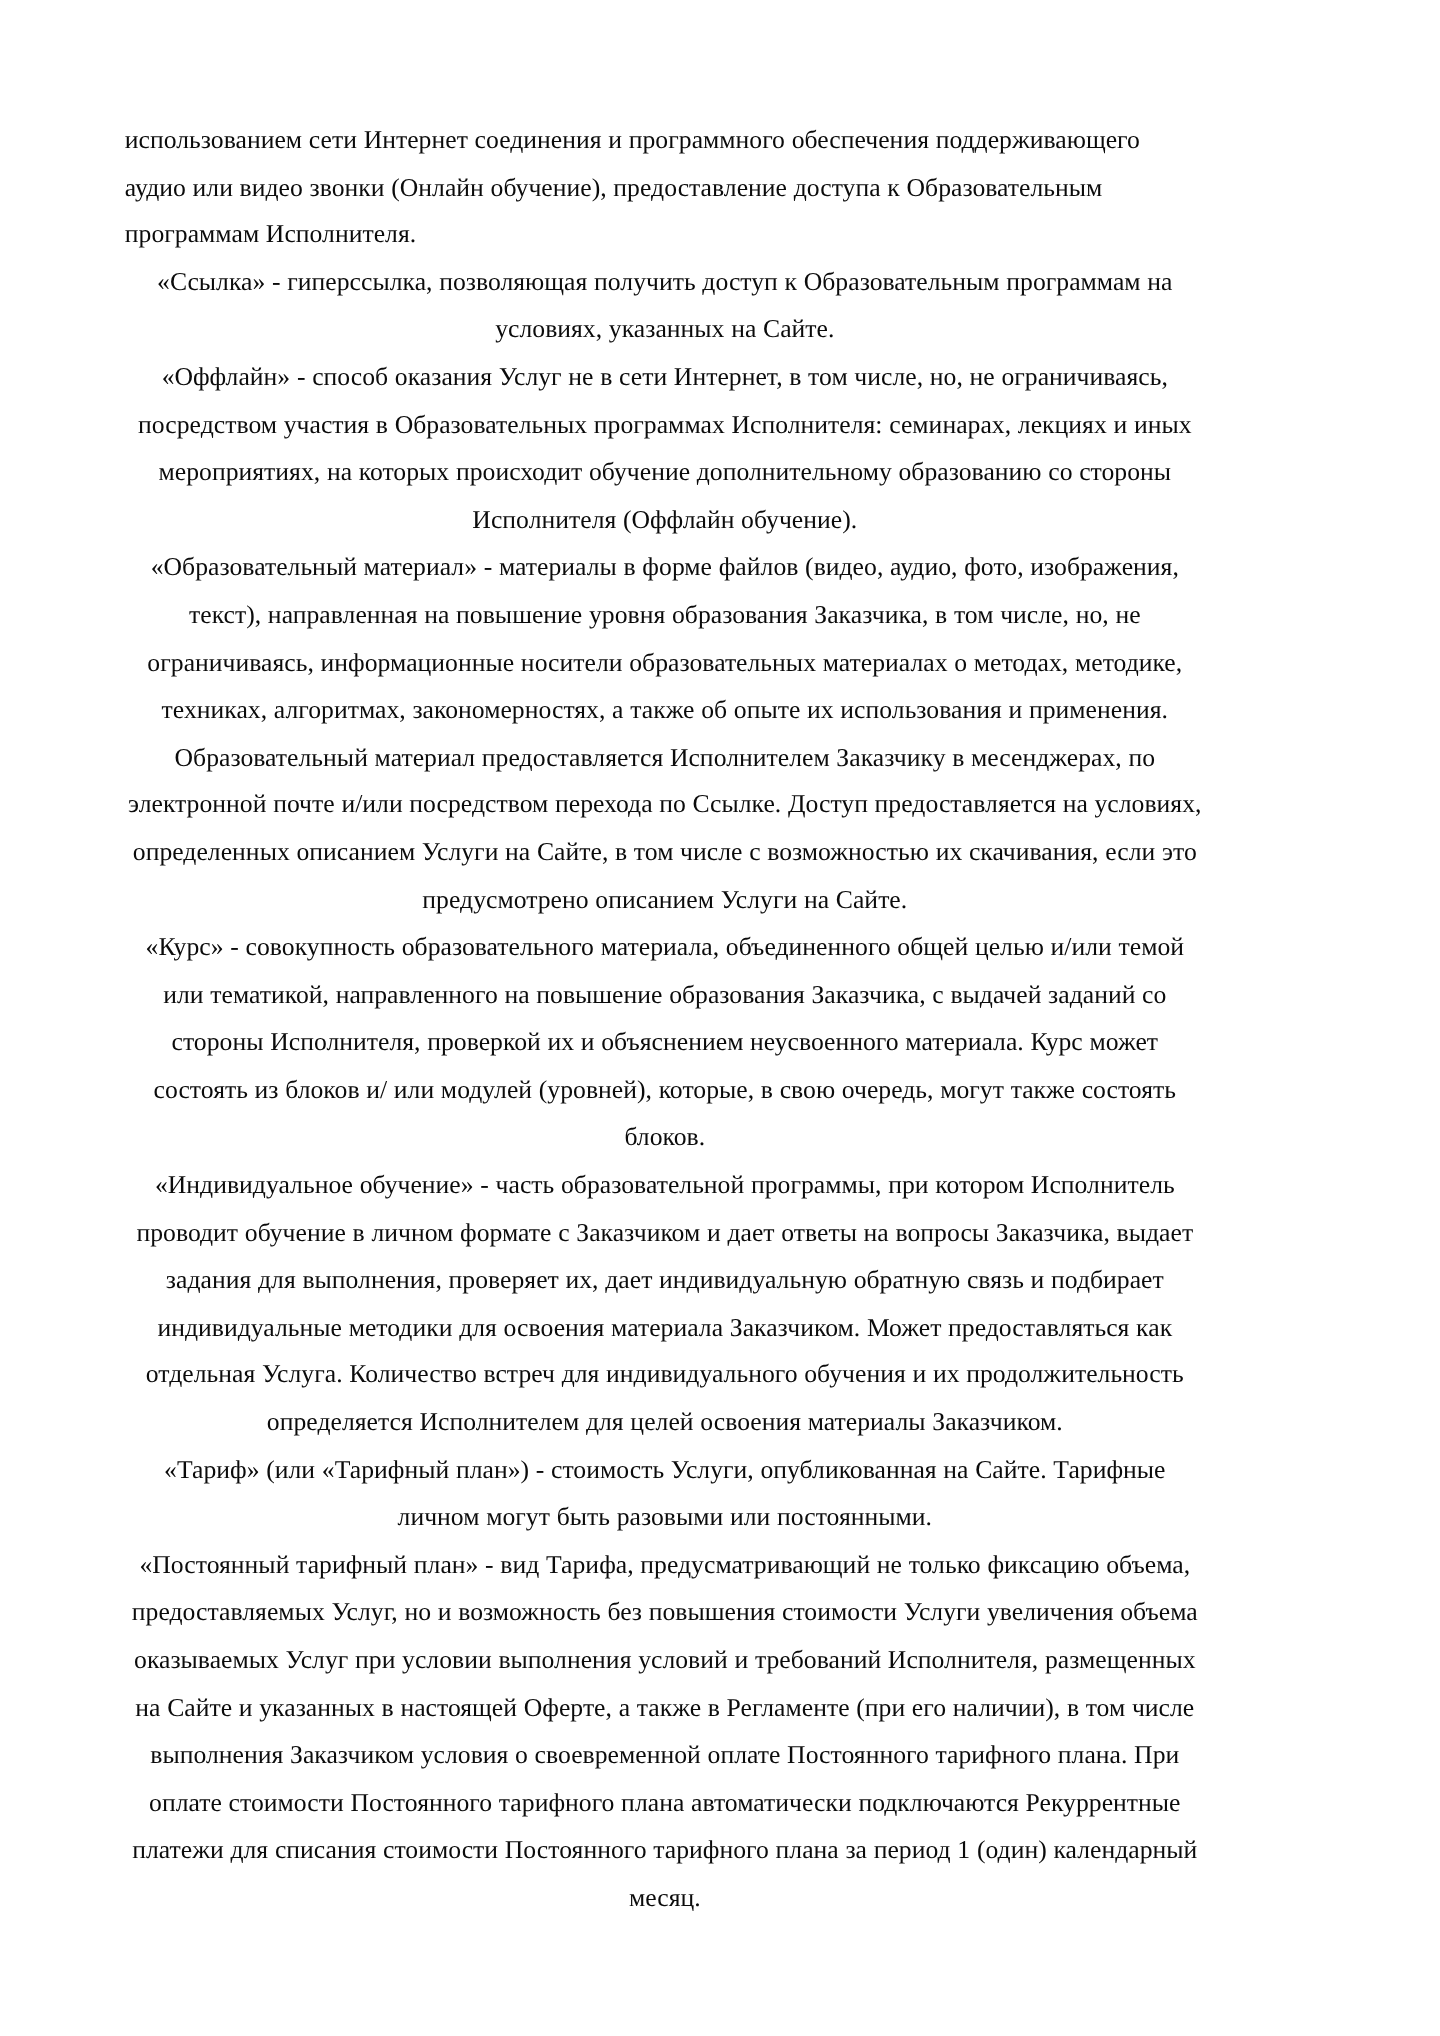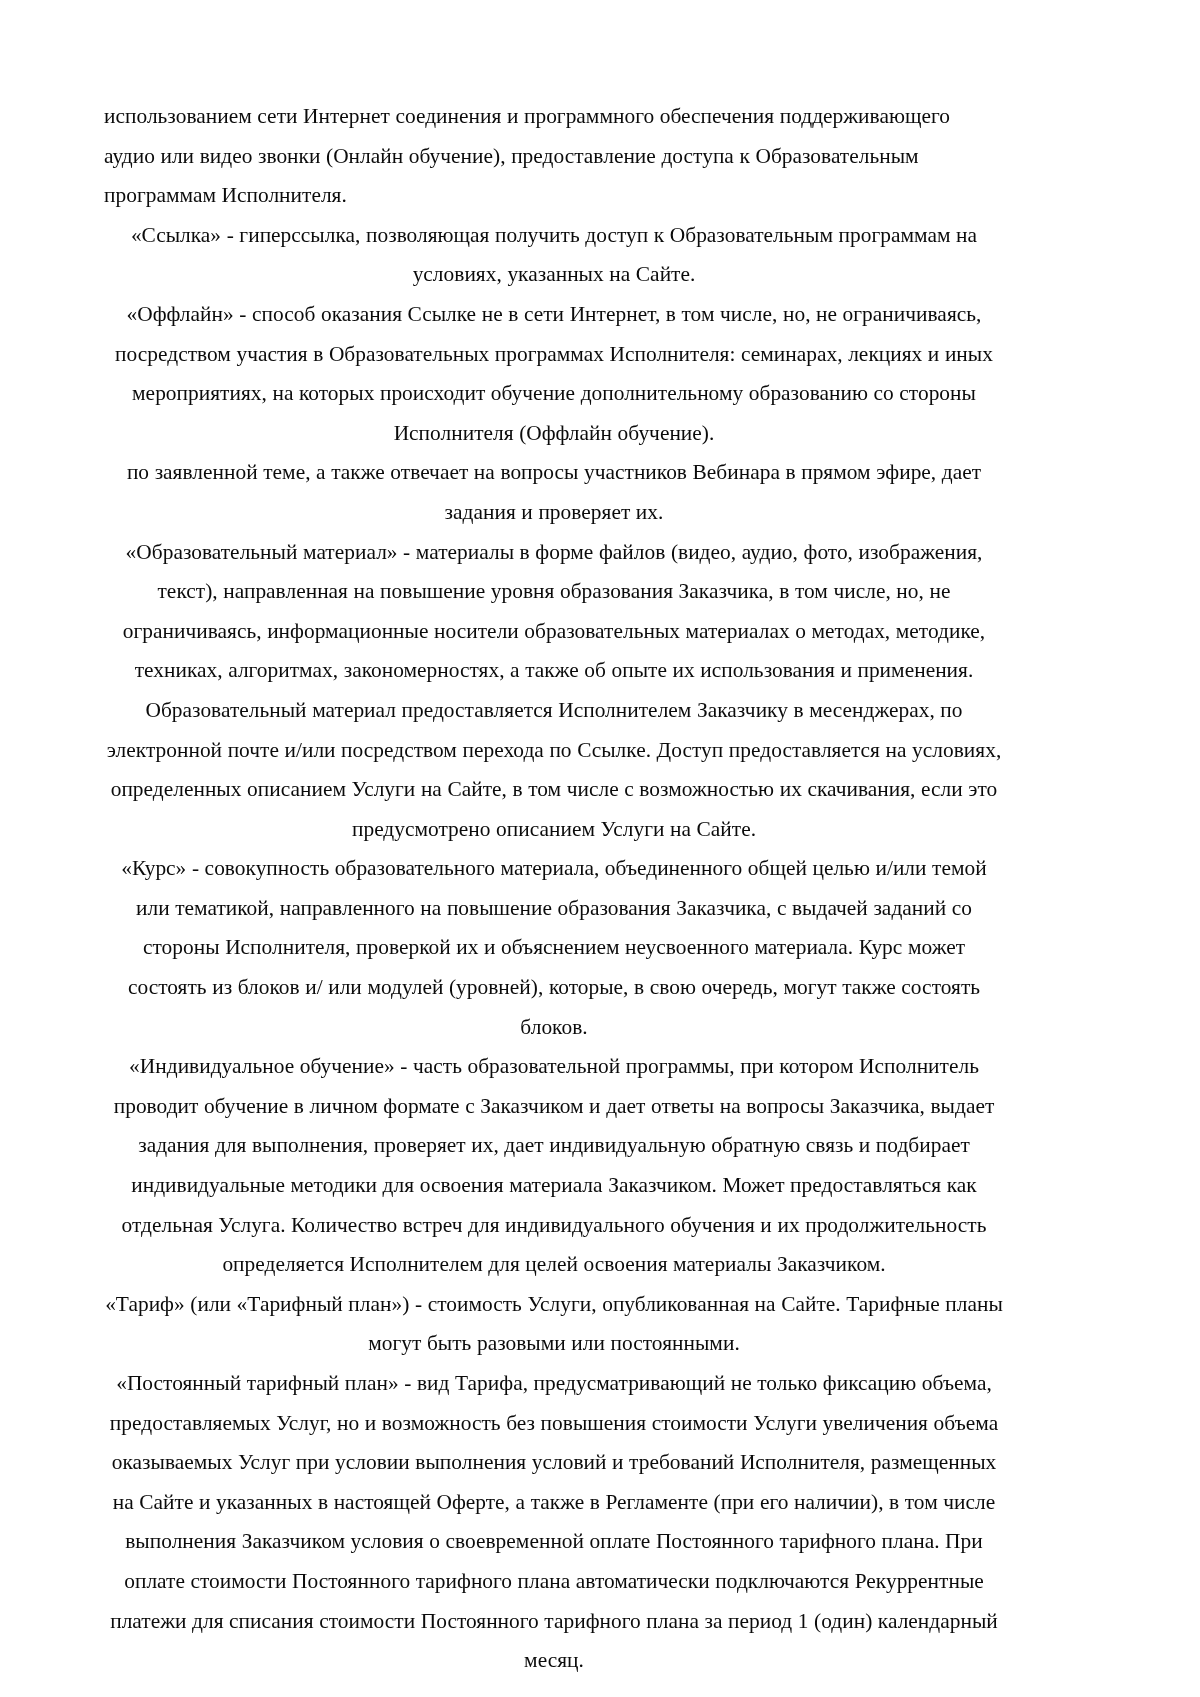--- a/index.html
+++ b/index.html
@@ -55,30 +55,29 @@
 </head>
 <body>
 
 <div class="page">
   <div class="text-column">
 
     <p class="para">использованием сети Интернет соединения и программного обеспечения поддерживающего аудио или видео звонки (Онлайн обучение), предоставление доступа к Образовательным программам Исполнителя.</p>
 
     <p class="para">«Ссылка» - гиперссылка, позволяющая получить доступ к Образовательным программам на условиях, указанных на Сайте.</p>
 
-    <p class="para">«Оффлайн» - способ оказания Ссылке не в сети Интернет, в том числе, но, не ограничиваясь, посредством участия в Образовательных программах Исполнителя: семинарах, лекциях и иных мероприятиях, на которых происходит обучение дополнительному образованию со стороны Исполнителя (Оффлайн обучение).</p>
+    <p class="para">«Оффлайн» - способ оказания Услуг не в сети Интернет, в том числе, но, не ограничиваясь, посредством участия в Образовательных программах Исполнителя: семинарах, лекциях и иных мероприятиях, на которых происходит обучение дополнительному образованию со стороны Исполнителя (Оффлайн обучение).</p>
 
 
-    <p class="para">по заявленной теме, а также отвечает на вопросы участников Вебинара в прямом эфире, дает задания и проверяет их.</p>
 
     <p class="para">«Образовательный материал» - материалы в форме файлов (видео, аудио, фото, изображения, текст), направленная на повышение уровня образования Заказчика, в том числе, но, не ограничиваясь, информационные носители образовательных материалах о методах, методике, техниках, алгоритмах, закономерностях, а также об опыте их использования и применения. Образовательный материал предоставляется Исполнителем Заказчику в месенджерах, по электронной почте и/или посредством перехода по Ссылке. Доступ предоставляется на условиях, определенных описанием Услуги на Сайте, в том числе с возможностью их скачивания, если это предусмотрено описанием Услуги на Сайте.</p>
 
     <p class="para">«Курс» - совокупность образовательного материала, объединенного общей целью и/или темой или тематикой, направленного на повышение образования Заказчика, с выдачей заданий со стороны Исполнителя, проверкой их и объяснением неусвоенного материала. Курс может состоять из блоков и/ или модулей (уровней), которые, в свою очередь, могут также состоять блоков.</p>
 
     <p class="para">«Индивидуальное обучение» - часть образовательной программы, при котором Исполнитель проводит обучение в личном формате с Заказчиком и дает ответы на вопросы Заказчика, выдает задания для выполнения, проверяет их, дает индивидуальную обратную связь и подбирает индивидуальные методики для освоения материала Заказчиком. Может предоставляться как отдельная Услуга. Количество встреч для индивидуального обучения и их продолжительность определяется Исполнителем для целей освоения материалы Заказчиком.</p>
 
-    <p class="para">«Тариф» (или «Тарифный план») - стоимость Услуги, опубликованная на Сайте. Тарифные планы могут быть разовыми или постоянными.</p>
+    <p class="para">«Тариф» (или «Тарифный план») - стоимость Услуги, опубликованная на Сайте. Тарифные личном могут быть разовыми или постоянными.</p>
 
 
     <p class="para">«Постоянный тарифный план» - вид Тарифа, предусматривающий не только фиксацию объема, предоставляемых Услуг, но и возможность без повышения стоимости Услуги увеличения объема оказываемых Услуг при условии выполнения условий и требований Исполнителя, размещенных на Сайте и указанных в настоящей Оферте, а также в Регламенте (при его наличии), в том числе выполнения Заказчиком условия о своевременной оплате Постоянного тарифного плана. При оплате стоимости Постоянного тарифного плана автоматически подключаются Рекуррентные платежи для списания стоимости Постоянного тарифного плана за период 1 (один) календарный месяц.</p>
 
   </div>
 </div>
 
 </body></html>

